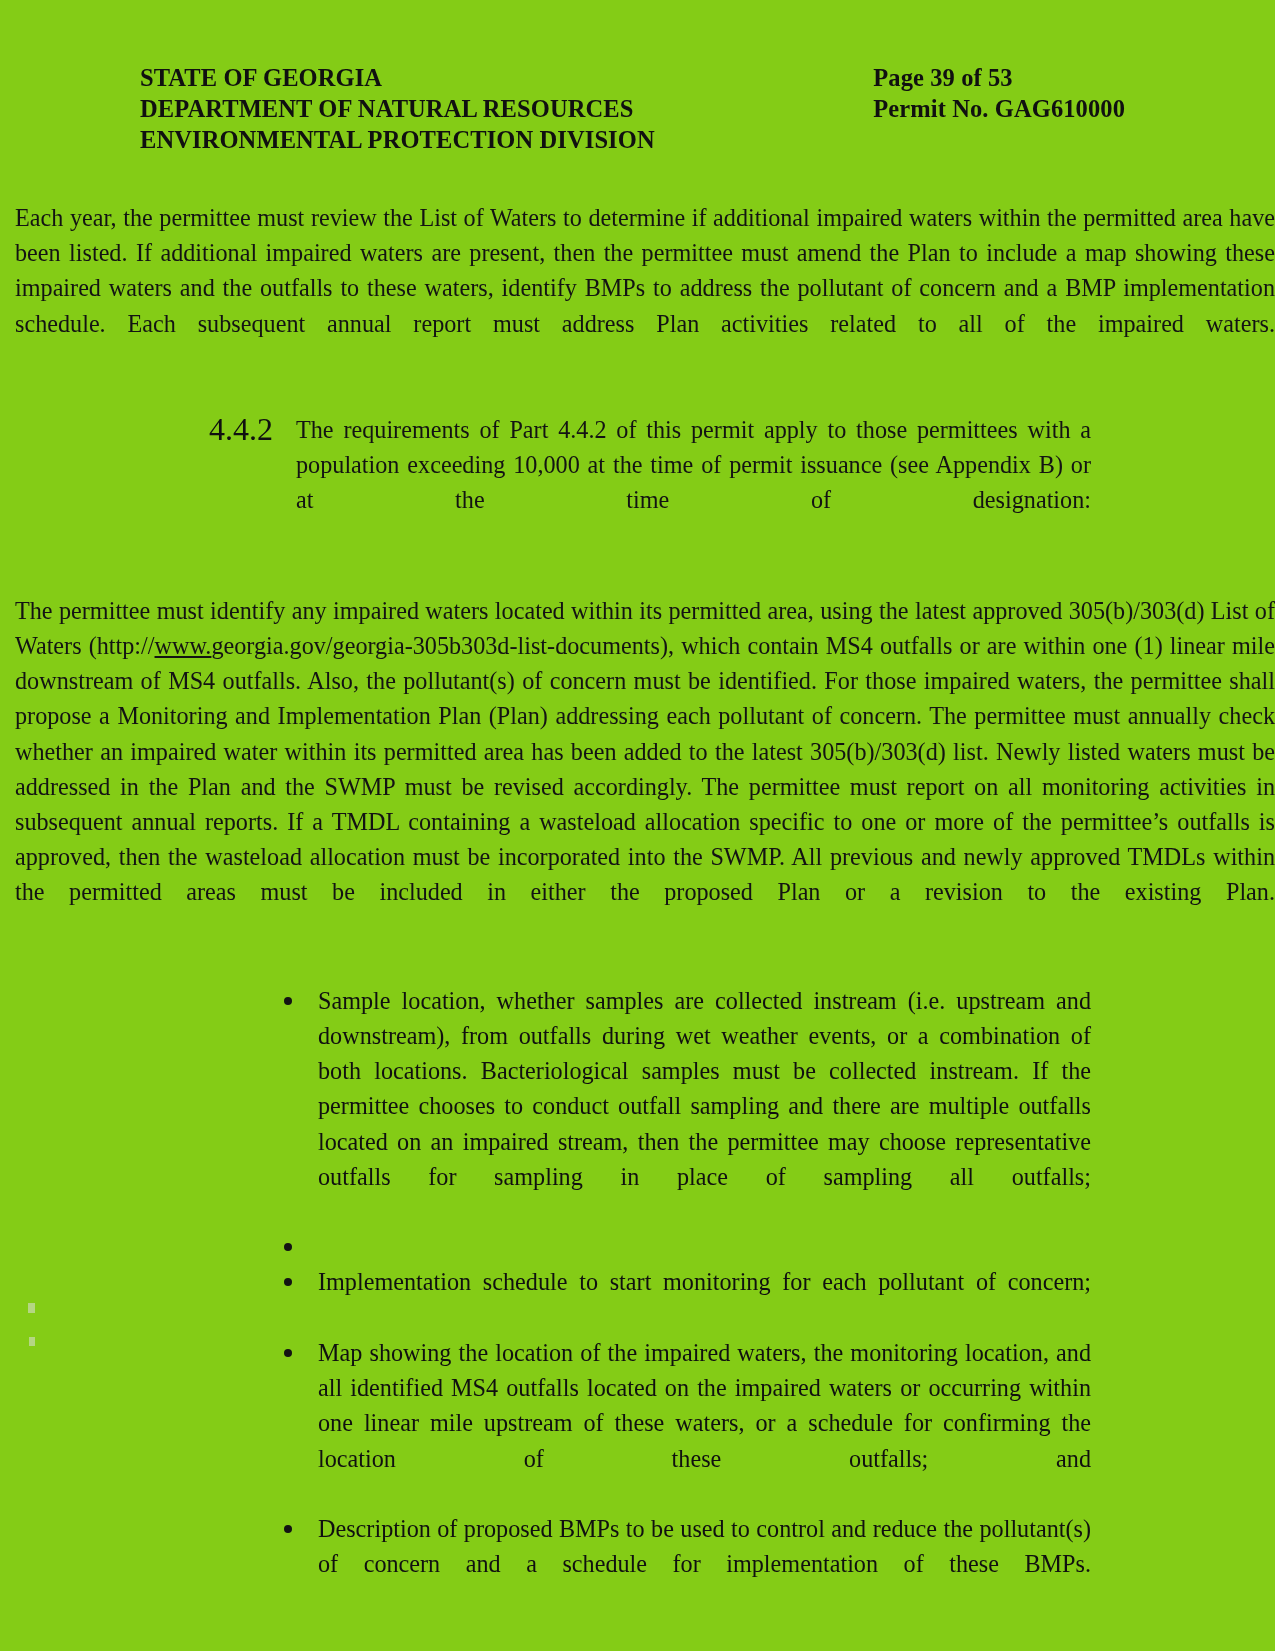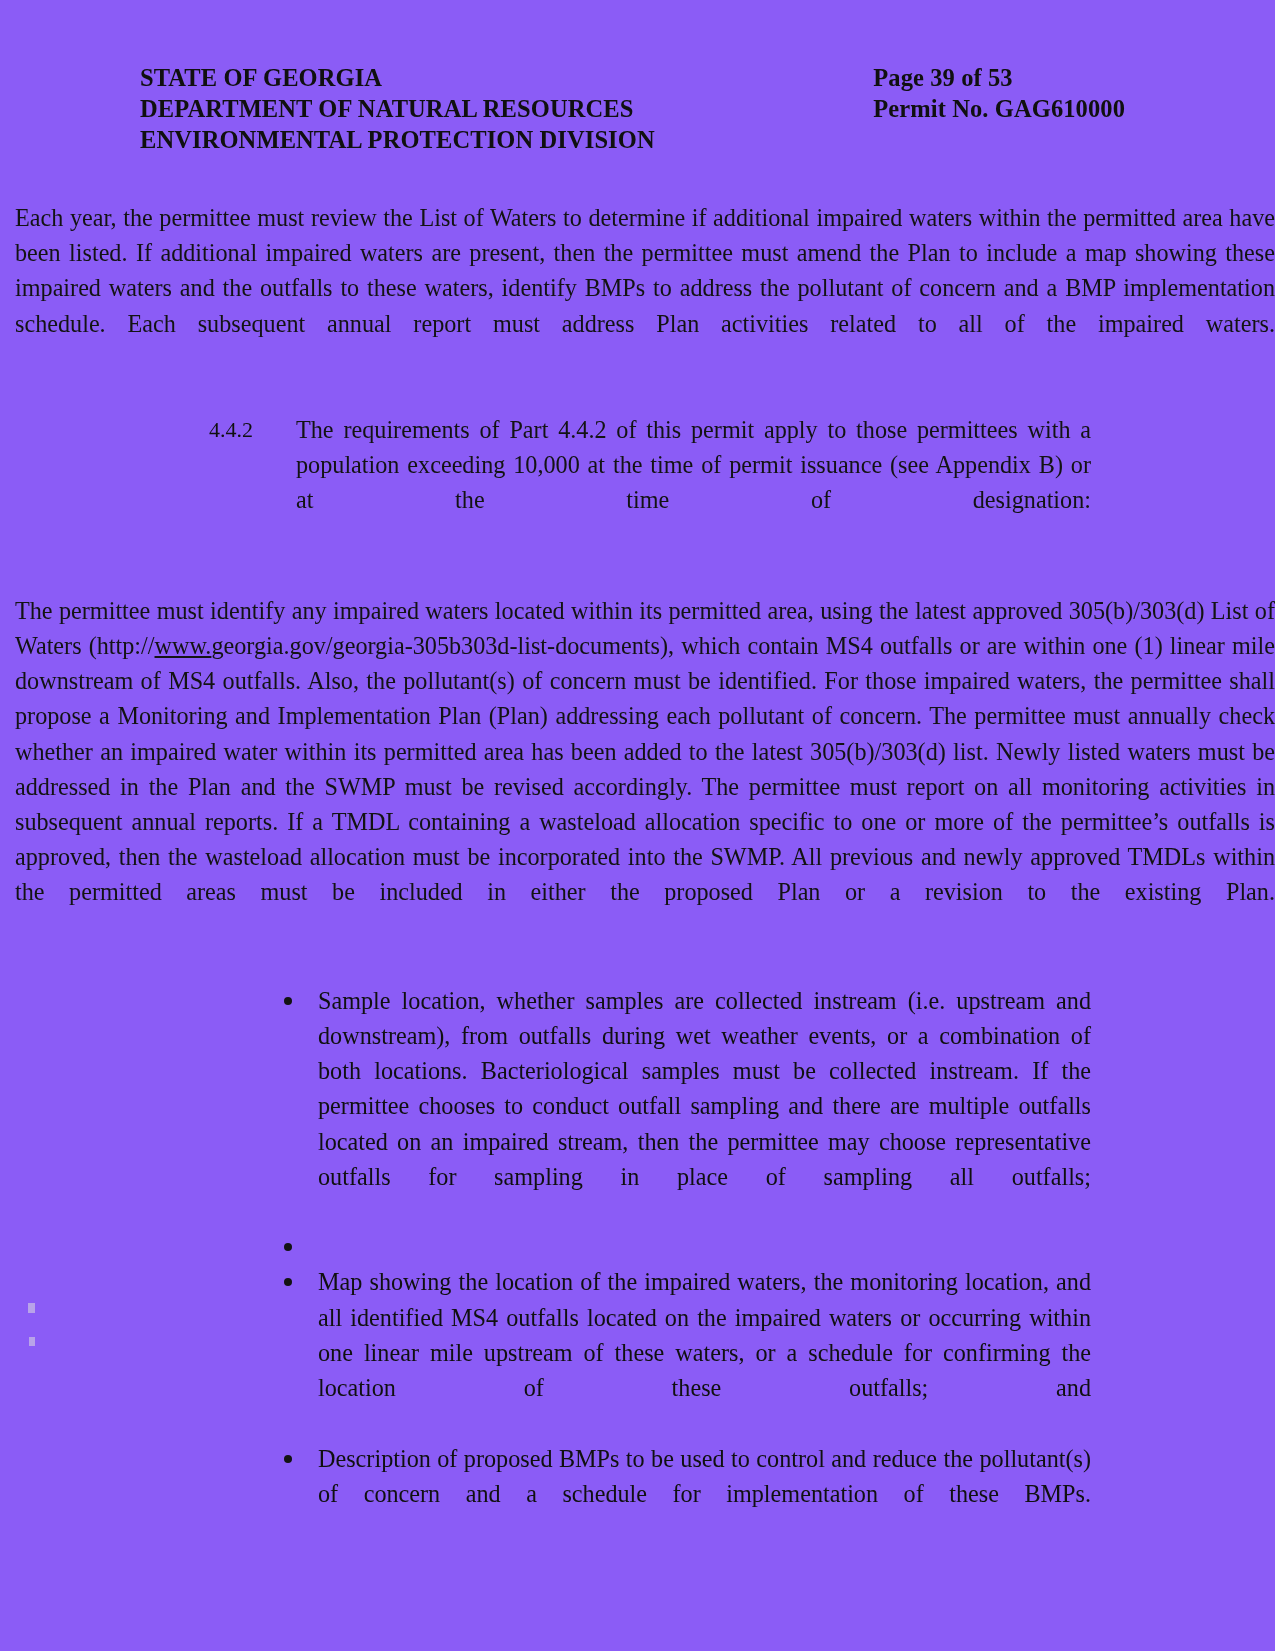--- a/index.html
+++ b/index.html
@@ -8,21 +8,21 @@
     background: #ffffff;
   }
   body {
     font-family: "Liberation Serif", "DejaVu Serif", serif;
     color: #101010;
   }
   .page {
     position: relative;
     width: 1275px;
     height: 1651px;
-    background: #8b5cf6;
+    background: #84cc16;
     box-sizing: border-box;
     overflow: hidden;
     text-decoration: underline;
   }
 
   
   .header {
     position: absolute;
     top: 62px;
     left: 140px;
@@ -74,21 +74,21 @@
   .clause {
     position: relative;
     margin-left: 209px;
     margin-right: 184px;
   }
   .clause-num {
     position: absolute;
     left: 0;
     top: 0;
     width: 62px;
-    font-size: 22px;
+    font-size: 32px;
     line-height: 35.2px;
     text-align: left;
   }
   .clause-body {
     margin-left: 72px;
   }
 
   
   ul.bullets {
     margin: 0;
@@ -179,20 +179,24 @@
     <ul class="bullets">
       <li>
         <span class="bullet-dot"></span>
         <span>Sample location, whether samples are collected instream (i.e. upstream and downstream), from outfalls during wet weather events, or a combination of both locations.  Bacteriological samples must be collected instream.  If the permittee chooses to conduct outfall sampling and there are multiple outfalls located on an impaired stream, then the permittee may choose representative outfalls for sampling in place of sampling all outfalls;</span>
       </li>
       <li>
         <span class="bullet-dot"></span>
       </li>
       <li>
         <span class="bullet-dot"></span>
+        <span>Implementation schedule to start monitoring for each pollutant of concern;</span>
+      </li>
+      <li>
+        <span class="bullet-dot"></span>
         <span>Map showing the location of the impaired waters, the monitoring location, and all identified MS4 outfalls located on the impaired waters or occurring within one linear mile upstream of these waters, or a schedule for confirming the location of these outfalls; and</span>
       </li>
       <li>
         <span class="bullet-dot"></span>
         <span>Description of proposed BMPs to be used to control and reduce the pollutant(s) of concern and a schedule for implementation of these BMPs.</span>
       </li>
     </ul>
 
   </div>
 </div>

